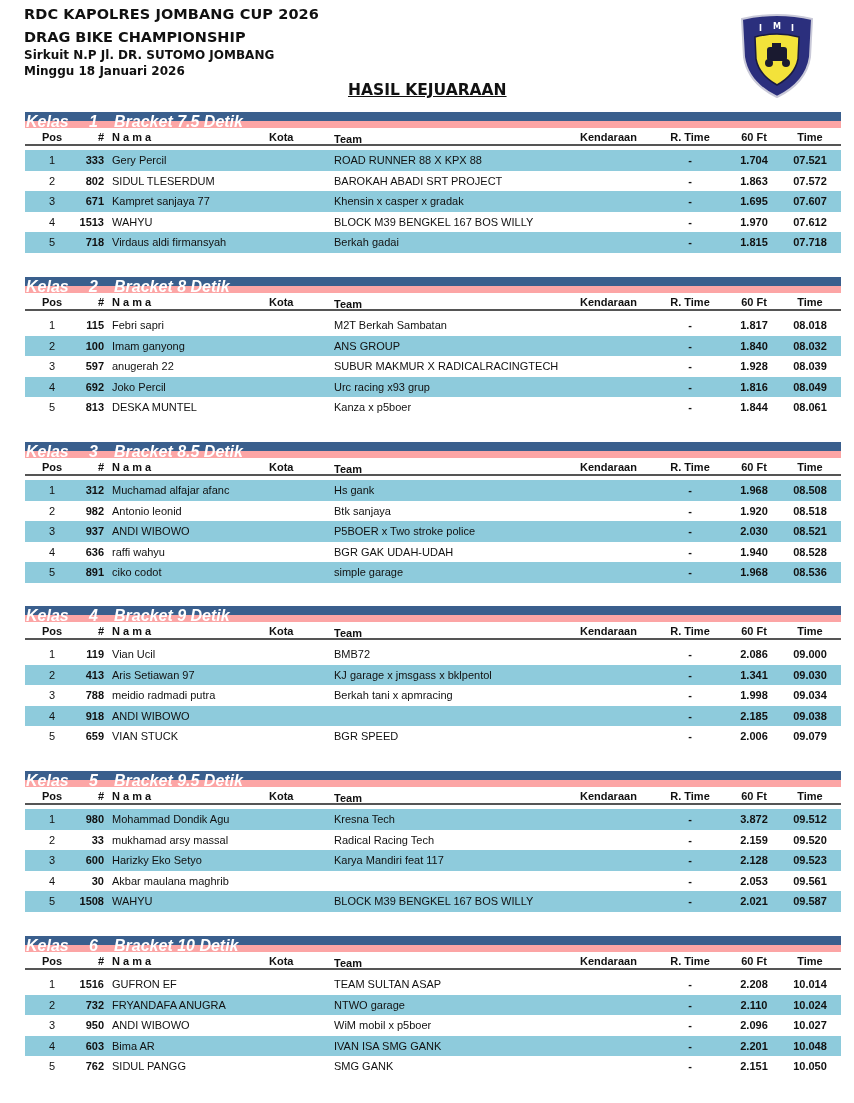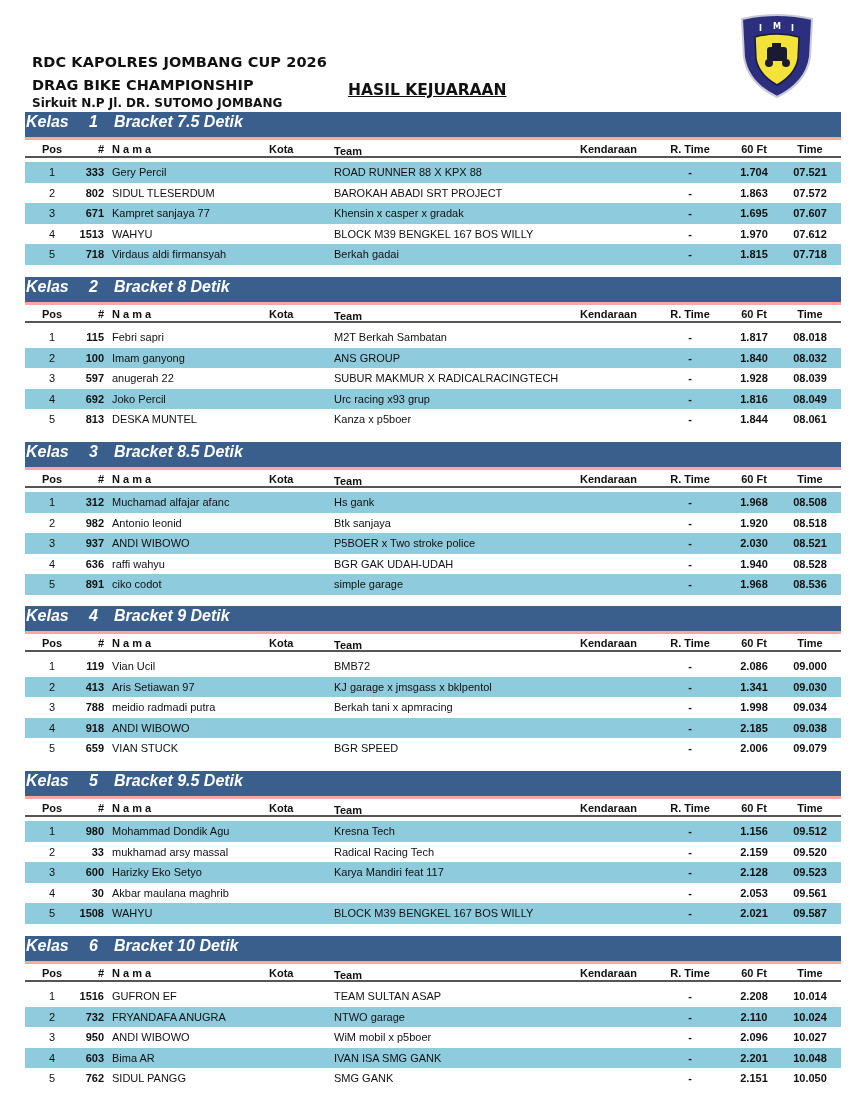--- a/index.html
+++ b/index.html
@@ -1,30 +1,30 @@
 <!DOCTYPE html>
 <html><head>
 <meta charset="utf-8">
 <style>
   * { box-sizing: border-box; margin: 0; padding: 0; }
   html, body { width: 854px; height: 1103px; background: #ffffff; overflow: hidden; }
   body { position: relative; font-family: "Liberation Sans", sans-serif; color: #111; }
 
-  .hdr { position: absolute; left: 32px; top: 4px; font-family: "DejaVu Sans", sans-serif; font-weight: bold; color: #111; margin-top: 48px; }
+  .hdr { position: absolute; left: 24px; top: 4px; font-family: "DejaVu Sans", sans-serif; font-weight: bold; color: #111; }
   .hdr .t1 { font-size: 14.5px; line-height: 20px; letter-spacing: 0.1px; }
   .hdr .t2 { font-size: 14.5px; line-height: 20px; margin-top: 3px; }
   .hdr .t3 { font-size: 12px; line-height: 16px; }
   .hdr .t4 { font-size: 12px; line-height: 16px; }
 
   .title { position: absolute; left: 348px; top: 81px; font-family: "DejaVu Sans", sans-serif; font-weight: bold; font-size: 15.5px; text-decoration: underline; color: #111; }
 
   .logo { position: absolute; left: 738px; top: 13px; width: 78px; height: 86px; }
 
   .section { position: absolute; left: 25px; width: 816px; }
-  .sec-bar { height: 28px; background: #3a5f8d; color: #fff; font-style: italic; font-weight: bold; font-size: 16px; line-height: 20px; position: relative; border-bottom: 3px solid #fca5a5; }
+  .sec-bar { height: 16px; background: #3a5f8d; color: #fff; font-style: italic; font-weight: bold; font-size: 16px; line-height: 20px; position: relative; border-bottom: 7px solid #fca5a5; }
   .sec-bar .k { position: absolute; left: 1px; top: 0; }
   .sec-bar .n { position: absolute; left: 64px; top: 0; }
   .sec-bar .b { position: absolute; left: 89px; top: 0; }
 
   .colhead { height: 18px; position: relative; font-weight: bold; font-size: 11px; color: #111; border-bottom: 2px solid #555; }
   .colhead span { position: absolute; top: 3px; }
 
   .row { height: 20.6px; position: relative; font-size: 11px; color: #111; }
   .row.alt { background: #8ecbdc; }
   .row span { position: absolute; top: 4px; white-space: nowrap; overflow: hidden; }
@@ -394,21 +394,21 @@
     <div class="spacer"></div>
     <div class="rows">
         <div class="row alt">
           <span class="c-pos">1</span>
           <span class="c-num b">980</span>
           <span class="c-nama">Mohammad Dondik Agu</span>
           <span class="c-kota"></span>
           <span class="c-team">Kresna Tech</span>
           <span class="c-kend"></span>
           <span class="c-rt b">-</span>
-          <span class="c-60 b">1.156</span>
+          <span class="c-60 b">3.872</span>
           <span class="c-time b">09.512</span>
         </div>
         <div class="row">
           <span class="c-pos">2</span>
           <span class="c-num b">33</span>
           <span class="c-nama">mukhamad arsy massal</span>
           <span class="c-kota"></span>
           <span class="c-team">Radical Racing Tech</span>
           <span class="c-kend"></span>
           <span class="c-rt b">-</span>

